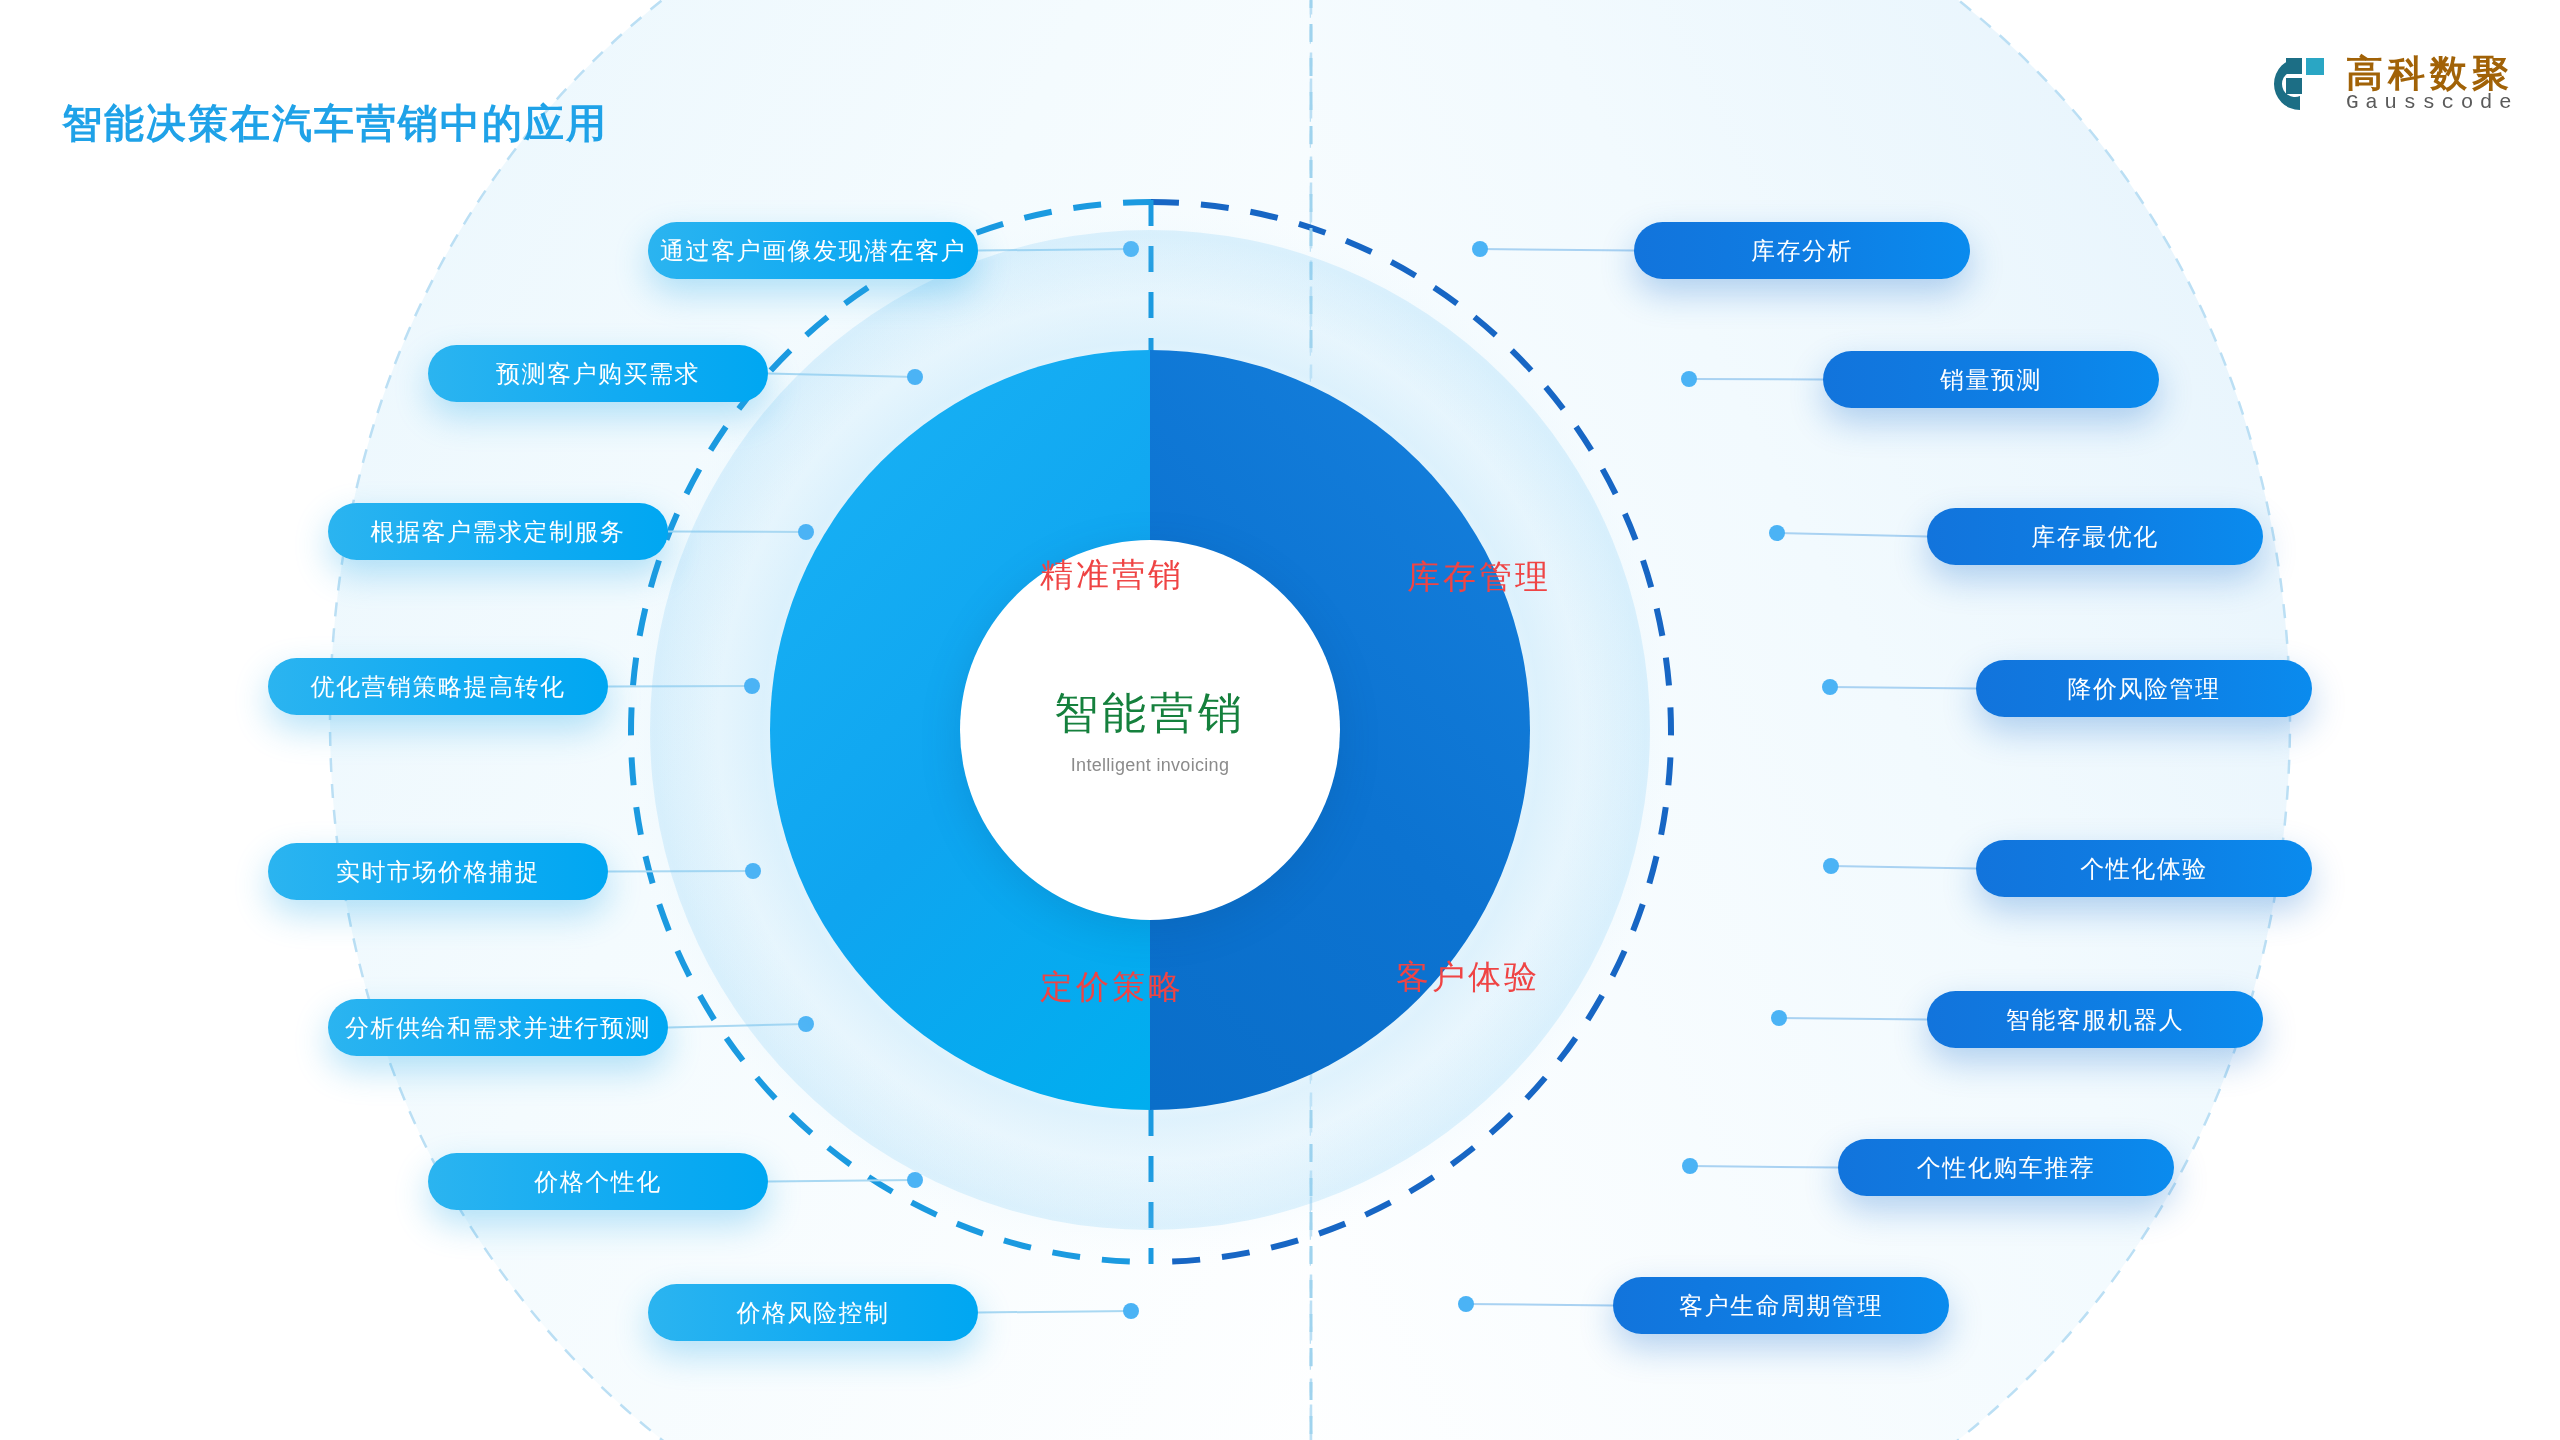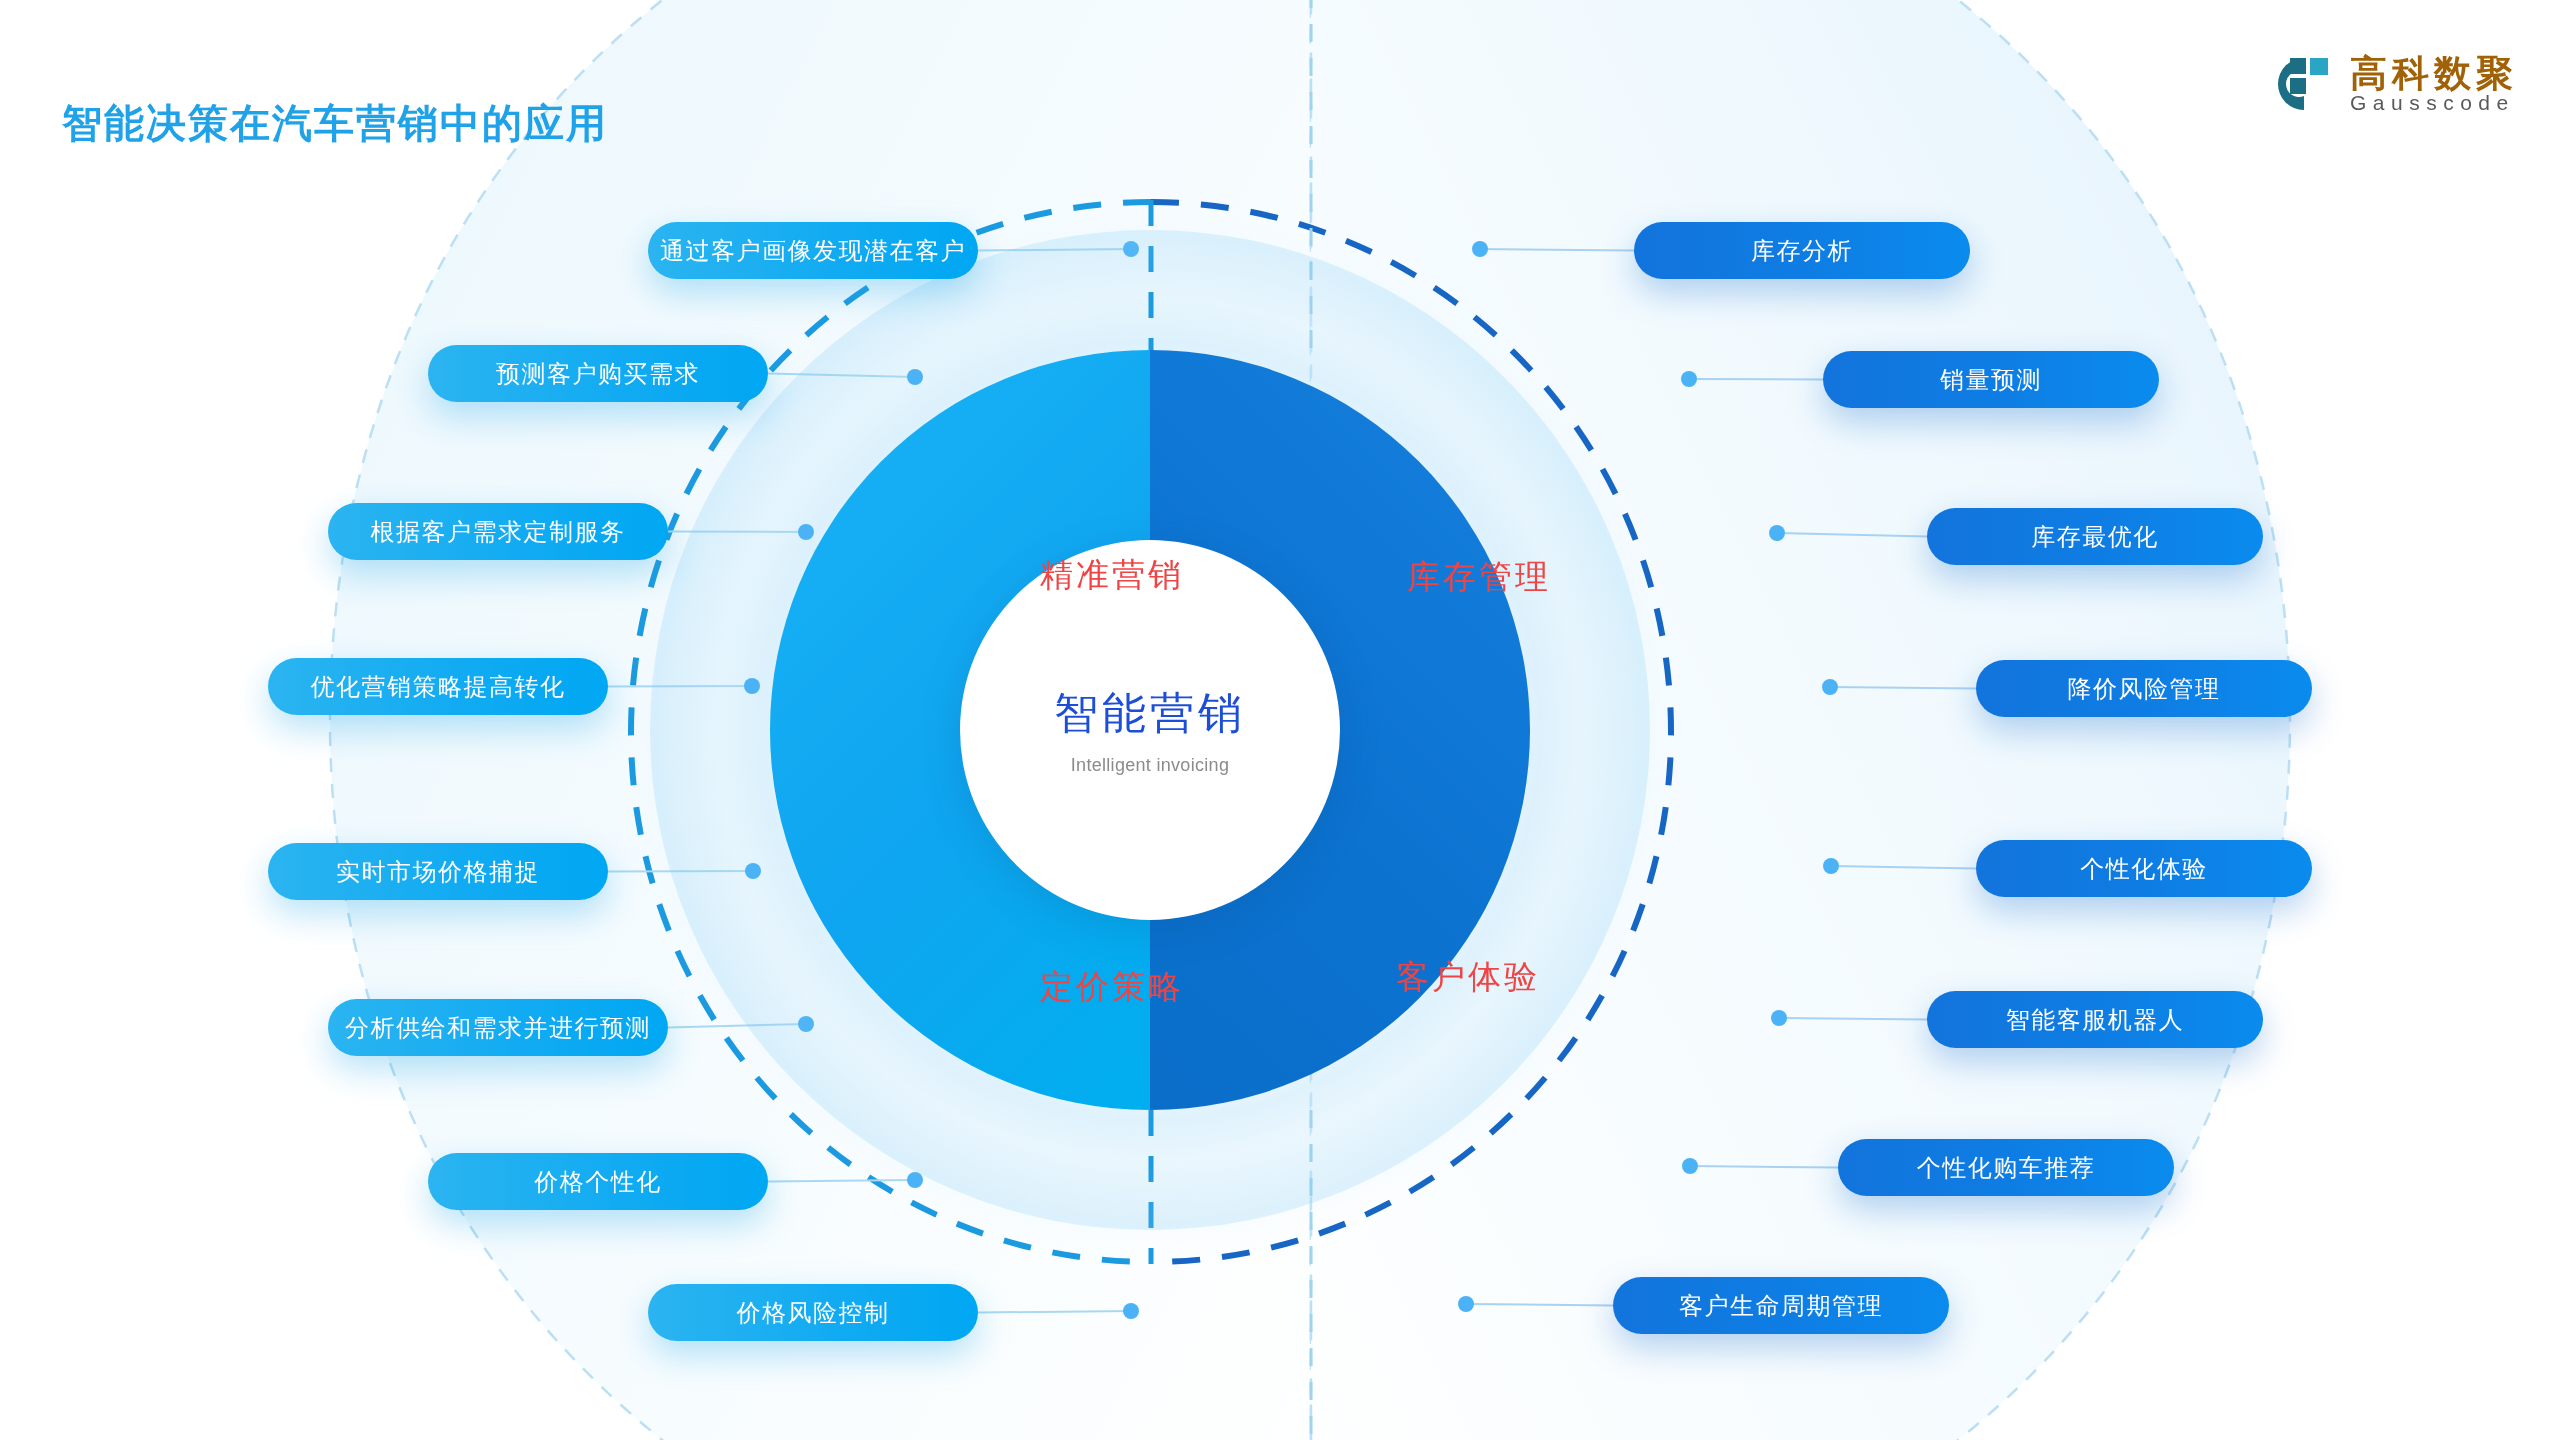--- a/index.html
+++ b/index.html
@@ -42,21 +42,21 @@
     align-items: center;
     gap: 16px;
   }
   #logo .logo-text { display: flex; flex-direction: column; line-height: 1; }
   #logo .logo-cn {
     font-size: 37px; font-weight: 700; color: #a16207; letter-spacing: 5px;
     white-space: nowrap;
   }
   #logo .logo-en {
     font-size: 21px; color: #5a5a5a; letter-spacing: 6.5px;
-    white-space: nowrap;
+    white-space: nowrap; font-family: Liberation Mono, monospace;
   }
 
   
   #hub {
     position: absolute;
     left: 770px; top: 350px;
     width: 760px; height: 760px;
   }
   #hub .halo {
     position: absolute; left: -120px; top: -120px;
@@ -85,21 +85,21 @@
     position: absolute;
     left: 190px; top: 190px;
     width: 380px; height: 380px;
     border-radius: 50%;
     background: #fff;
     box-shadow: 0 10px 40px rgba(10,70,130,0.18);
     display: flex; flex-direction: column;
     align-items: center; justify-content: center;
   }
   #hub .inner .hub-cn {
-    font-size: 44px; color: #1d4ed8; letter-spacing: 4px; font-weight: 400;
+    font-size: 44px; color: #15803d; letter-spacing: 4px; font-weight: 400;
   }
   #hub .inner .hub-en {
     font-size: 18px; color: #8b8b8b; margin-top: 12px; letter-spacing: .3px;
   }
   .quad-label {
     position: absolute;
     font-size: 33px;
     color: #ef4444;
     letter-spacing: 3px;
     white-space: nowrap;

